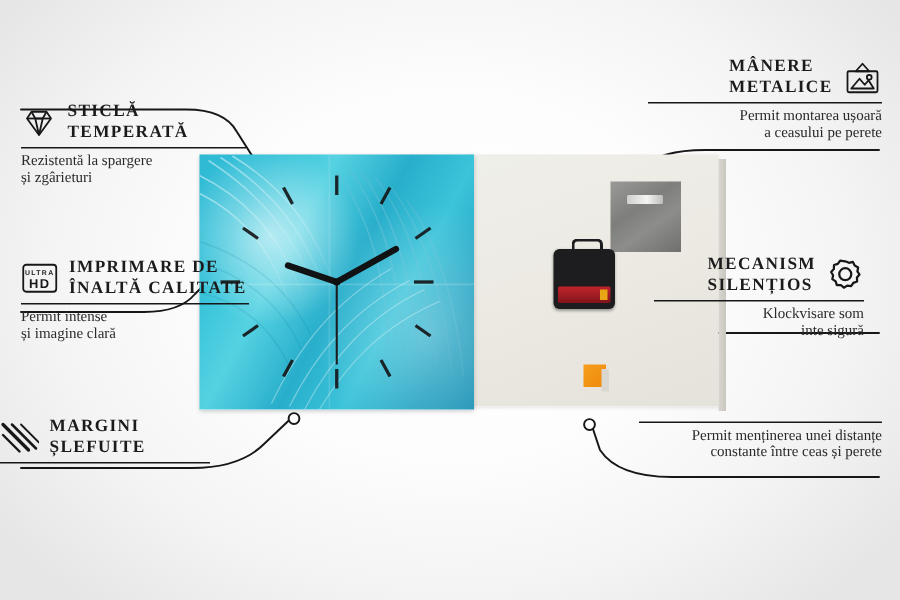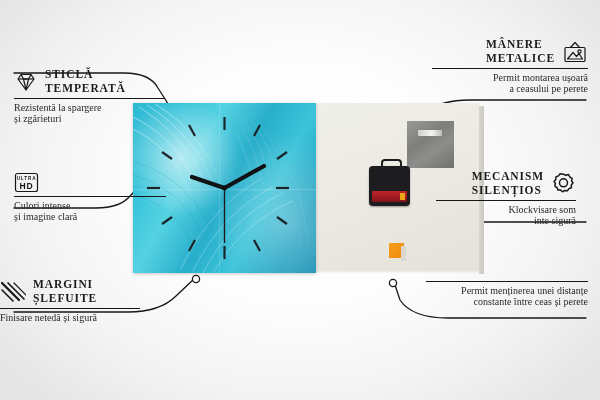--- a/index.html
+++ b/index.html
@@ -236,41 +236,42 @@
 și zgârieturi</div>
   </div>
 
   <div class="callout left c-hd">
     <div class="ctitle">
       <svg class="icon" width="25" height="21" viewBox="0 0 25 21">
         <rect x="1.5" y="1.5" width="22" height="18" rx="2" fill="none" stroke="#17171a" stroke-width="1.2"></rect>
         <text x="12.5" y="8.2" font-family="Liberation Sans, sans-serif" font-size="4.6" fill="#17171a" text-anchor="middle">ultra</text>
         <text x="12.5" y="16.8" font-family="Liberation Sans, sans-serif" font-size="8.6" font-weight="bold" fill="#17171a" text-anchor="middle">HD</text>
       </svg>
-    </div>
-    <div class="rule"></div>
-    <div class="cdesc">Culori intense
+      <span class="t">IMPRIMARE DE
+ÎNALTĂ CALITATE</span>
+    </div>
+    <div class="rule"></div>
+    <div class="cdesc">Permit intense
 și imagine clară</div>
   </div>
 
   <div class="callout left c-margini">
     <div class="ctitle">
       <svg class="icon" width="26" height="21" viewBox="0 0 26 21">
         <g stroke="#17171a" stroke-linecap="round">
           <line x1="2" y1="2" x2="19" y2="19" stroke-width="2.2"></line>
           <line x1="8" y1="2" x2="24" y2="18" stroke-width="1.7"></line>
           <line x1="14" y1="2" x2="26" y2="14" stroke-width="1.2"></line>
           <line x1="2" y1="9" x2="13" y2="20" stroke-width="1.6"></line>
         </g>
       </svg>
       <span class="t">MARGINI
 ȘLEFUITE</span>
     </div>
     <div class="rule"></div>
-    <div class="cdesc">Finisare netedă și sigură</div>
   </div>
 
   <div class="callout right c-manere">
     <div class="ctitle">
       <span class="t">MÂNERE
 METALICE</span>
       <svg class="icon" width="26" height="22" viewBox="0 0 26 22">
         <g fill="none" stroke="#17171a" stroke-width="1.2" stroke-linejoin="round">
           <path d="M13,1.5 L8.5,6.5 L17.5,6.5 Z"></path>
           <rect x="3" y="6.5" width="20" height="14" rx="1"></rect>

